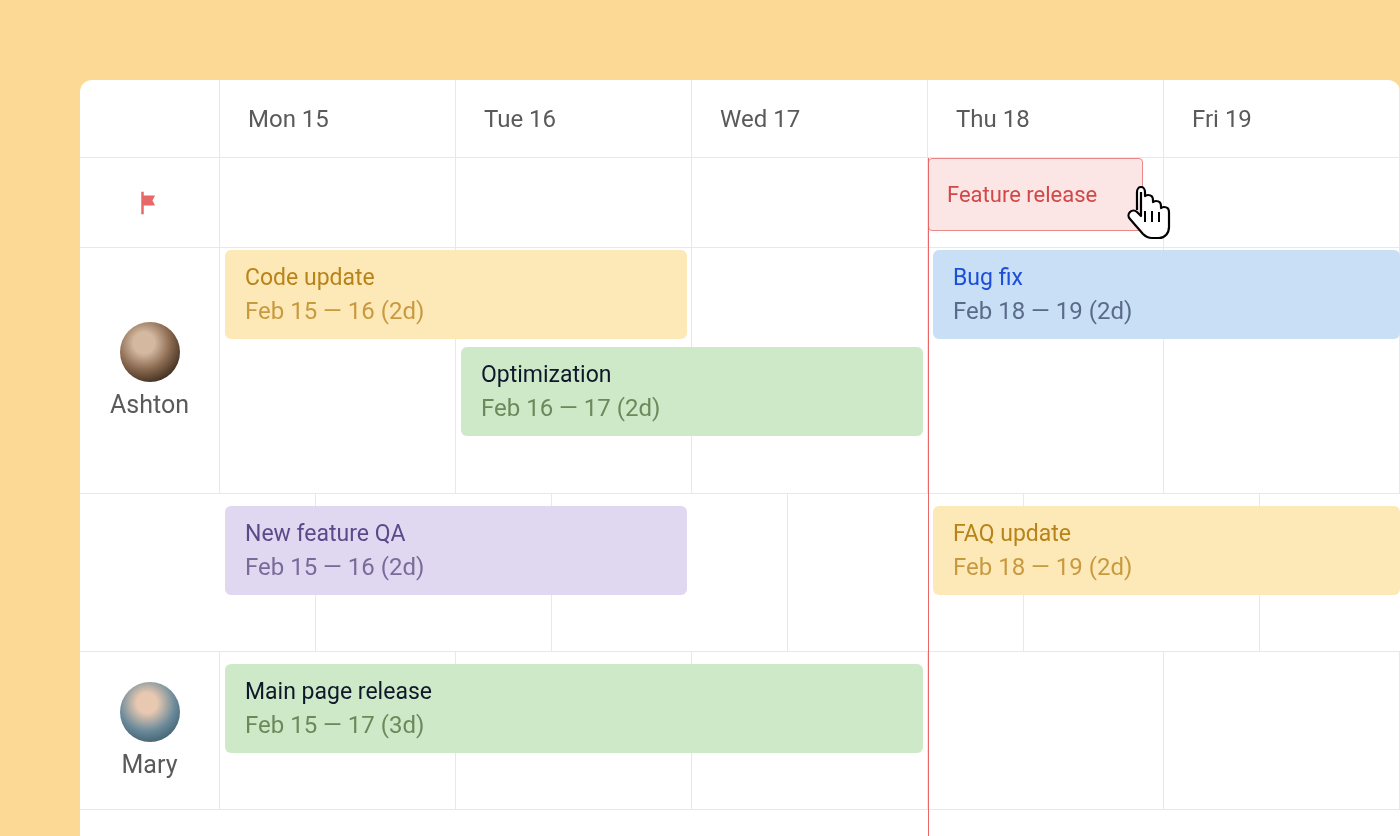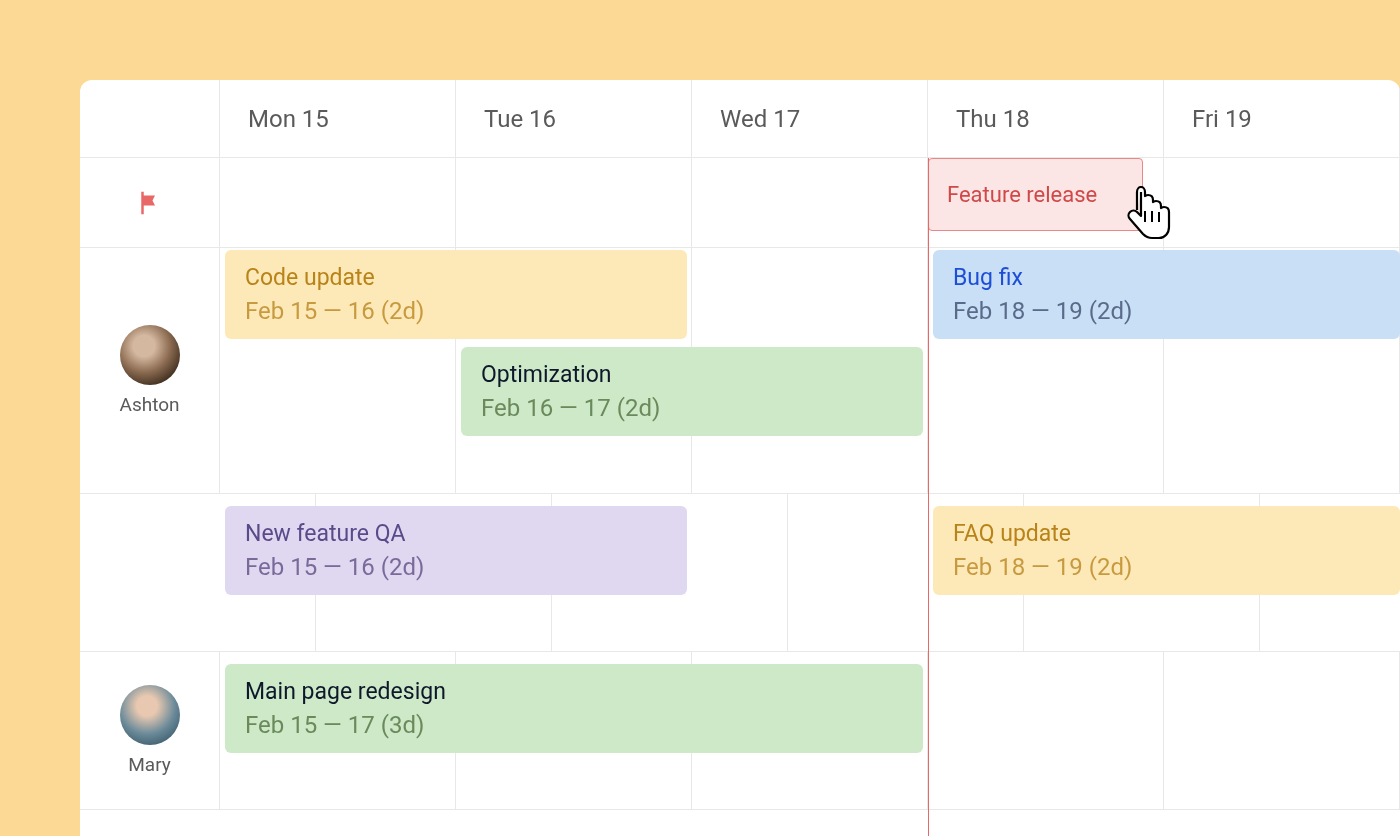--- a/index.html
+++ b/index.html
@@ -61,21 +61,21 @@
     .avatar {
       width: 60px;
       height: 60px;
       border-radius: 50%;
       background: #ccc;
     }
     .avatar.ashton { background: radial-gradient(circle at 40% 35%, #d4b8a0 20%, #8a6a50 50%, #3a2a1c 80%); }
     .avatar.claire { background: radial-gradient(circle at 45% 35%, #f0d5bc 20%, #c88c5e 55%, #7a4a28 85%); }
     .avatar.mary { background: radial-gradient(circle at 45% 35%, #e8c8b0 20%, #6a8a9a 55%, #3a5a6a 85%); }
     .person-name {
-      font-size: 19px;
+      font-size: 25px;
       color: #5a5a5a;
     }
     .day-cell {
       width: 236px;
       flex-shrink: 0;
       border-right: 1px solid #e8e8e8;
     }
     .flag-icon {
       width: 32px;
       height: 32px;
@@ -213,21 +213,21 @@
       <div class="avatar mary"></div>
       <div class="person-name">Mary</div>
     </div>
     <div class="day-cell"></div>
     <div class="day-cell"></div>
     <div class="day-cell"></div>
     <div class="day-cell"></div>
     <div class="day-cell"></div>
 
     <div class="task task-green" style="left:145px; top:12px; width:698px;">
-      <span class="task-title">Main page redesign</span>
+      <span class="task-title">Main page release</span>
       <span class="task-date">Feb 15  — 17 (3d)</span>
     </div>
   </div>
 
   <span class="cursor-icon" style="left:1041px; top:106px;">
     <svg width="52" height="62" viewBox="0 0 52 62">
       <path d="M20 6 L20 30 L16 26 C14 24 11 24 9 26 C7 28 7 31 9 33 L22 48 C24 50 27 52 31 52 L38 52 C44 52 48 47 48 41 L48 26 C48 23 46 21 43 21 C42 21 41 21.5 40 22 L40 20 C40 17 38 15 35 15 C34 15 33 15.5 32 16 L32 14 C32 11 30 9 27 9 C26 9 25 9.5 24 10 L24 6 C24 3 22 1 20 1 C18 1 16 3 16 6 L16 24" fill="#fff" stroke="#000" stroke-width="2.2" stroke-linejoin="round"></path>
       <line x1="24" y1="25" x2="24" y2="36" stroke="#000" stroke-width="2"></line>
       <line x1="31" y1="25" x2="31" y2="36" stroke="#000" stroke-width="2"></line>
       <line x1="38" y1="26" x2="38" y2="36" stroke="#000" stroke-width="2"></line>

